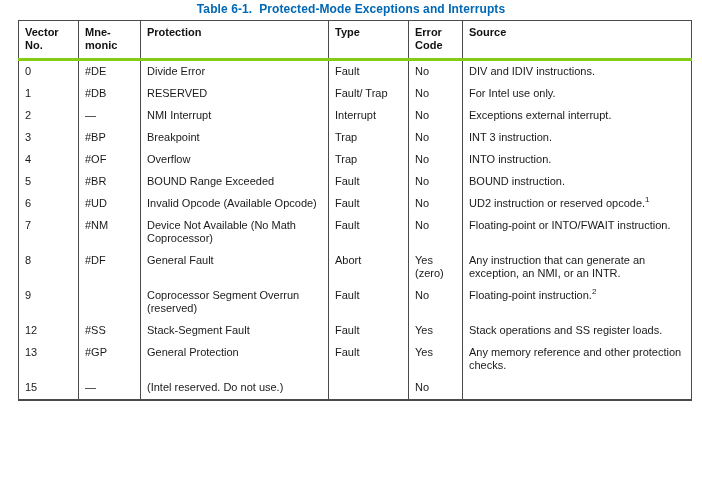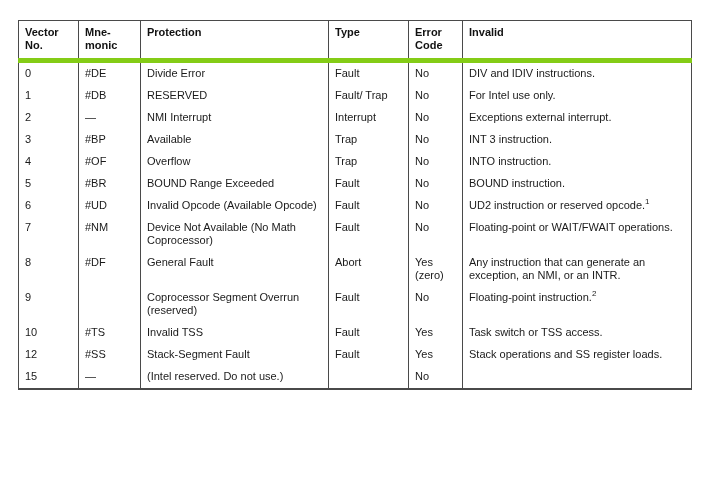--- a/index.html
+++ b/index.html
@@ -51,21 +51,21 @@
   table.exceptions td:first-child {
     border-left: none;
   }
   table.exceptions {
     border: 1px solid #4a4a4a;
     border-bottom-width: 2px;
   }
   table.exceptions thead th {
     font-weight: bold;
     color: #111111;
-    border-bottom: 5px solid #84cc16;
+    border-bottom: 3px solid #84cc16;
     padding-top: 5px;
     padding-bottom: 6px;
     height: 26px;
   }
   table.exceptions tbody td {
     color: #1a1a1a;
   }
   table.exceptions tbody td sup {
     font-size: 8px;
     line-height: 0;
@@ -76,41 +76,42 @@
   col.c-desc     { width: 188px; }
   col.c-type     { width: 80px; }
   col.c-error    { width: 54px; }
   col.c-source   { width: 229px; }
 </style>
 </head>
 <body>
 
 <div class="page">
 
+  <div class="table-title">Table 6-1.  Protected-Mode Exceptions and Interrupts</div>
 
   <table class="exceptions">
     <colgroup>
       <col class="c-vector">
       <col class="c-mnemonic">
       <col class="c-desc">
       <col class="c-type">
       <col class="c-error">
       <col class="c-source">
     </colgroup>
     <thead>
       <tr>
         <th>Vector
 No.</th>
         <th>Mne-
 monic</th>
         <th>Protection</th>
         <th>Type</th>
         <th>Error
 Code</th>
-        <th>Invalid</th>
+        <th>Source</th>
       </tr>
     </thead>
     <tbody>
 
     <tr>
           <td>0</td>
           <td>#DE</td>
           <td>Divide Error</td>
           <td>Fault</td>
           <td>No</td>
@@ -128,21 +129,21 @@
           <td>2</td>
           <td>—</td>
           <td>NMI Interrupt</td>
           <td>Interrupt</td>
           <td>No</td>
           <td>Exceptions external interrupt.</td>
         </tr>
         <tr>
           <td>3</td>
           <td>#BP</td>
-          <td>Available</td>
+          <td>Breakpoint</td>
           <td>Trap</td>
           <td>No</td>
           <td>INT 3 instruction.</td>
         </tr>
         <tr>
           <td>4</td>
           <td>#OF</td>
           <td>Overflow</td>
           <td>Trap</td>
           <td>No</td>
@@ -163,54 +164,54 @@
           <td>Fault</td>
           <td>No</td>
           <td>UD2 instruction or reserved opcode.<sup>1</sup></td>
         </tr>
         <tr>
           <td>7</td>
           <td>#NM</td>
           <td>Device Not Available (No Math Coprocessor)</td>
           <td>Fault</td>
           <td>No</td>
-          <td>Floating-point or WAIT/FWAIT operations.</td>
+          <td>Floating-point or INTO/FWAIT instruction.</td>
         </tr>
         <tr>
           <td>8</td>
           <td>#DF</td>
           <td>General Fault</td>
           <td>Abort</td>
           <td>Yes
 (zero)</td>
           <td>Any instruction that can generate an exception, an NMI, or an INTR.</td>
         </tr>
         <tr>
           <td>9</td>
           <td></td>
           <td>Coprocessor Segment Overrun (reserved)</td>
           <td>Fault</td>
           <td>No</td>
           <td>Floating-point instruction.<sup>2</sup></td>
         </tr>
         <tr>
-          <td>10</td>
-          <td>#TS</td>
-          <td>Invalid TSS</td>
-          <td>Fault</td>
-          <td>Yes</td>
-          <td>Task switch or TSS access.</td>
-        </tr>
-        <tr>
           <td>12</td>
           <td>#SS</td>
           <td>Stack-Segment Fault</td>
           <td>Fault</td>
           <td>Yes</td>
           <td>Stack operations and SS register loads.</td>
+        </tr>
+        <tr>
+          <td>13</td>
+          <td>#GP</td>
+          <td>General Protection</td>
+          <td>Fault</td>
+          <td>Yes</td>
+          <td>Any memory reference and other protection checks.</td>
         </tr>
         <tr>
           <td>15</td>
           <td>—</td>
           <td>(Intel reserved. Do not use.)</td>
           <td></td>
           <td>No</td>
           <td></td>
         </tr>
       </tbody>

